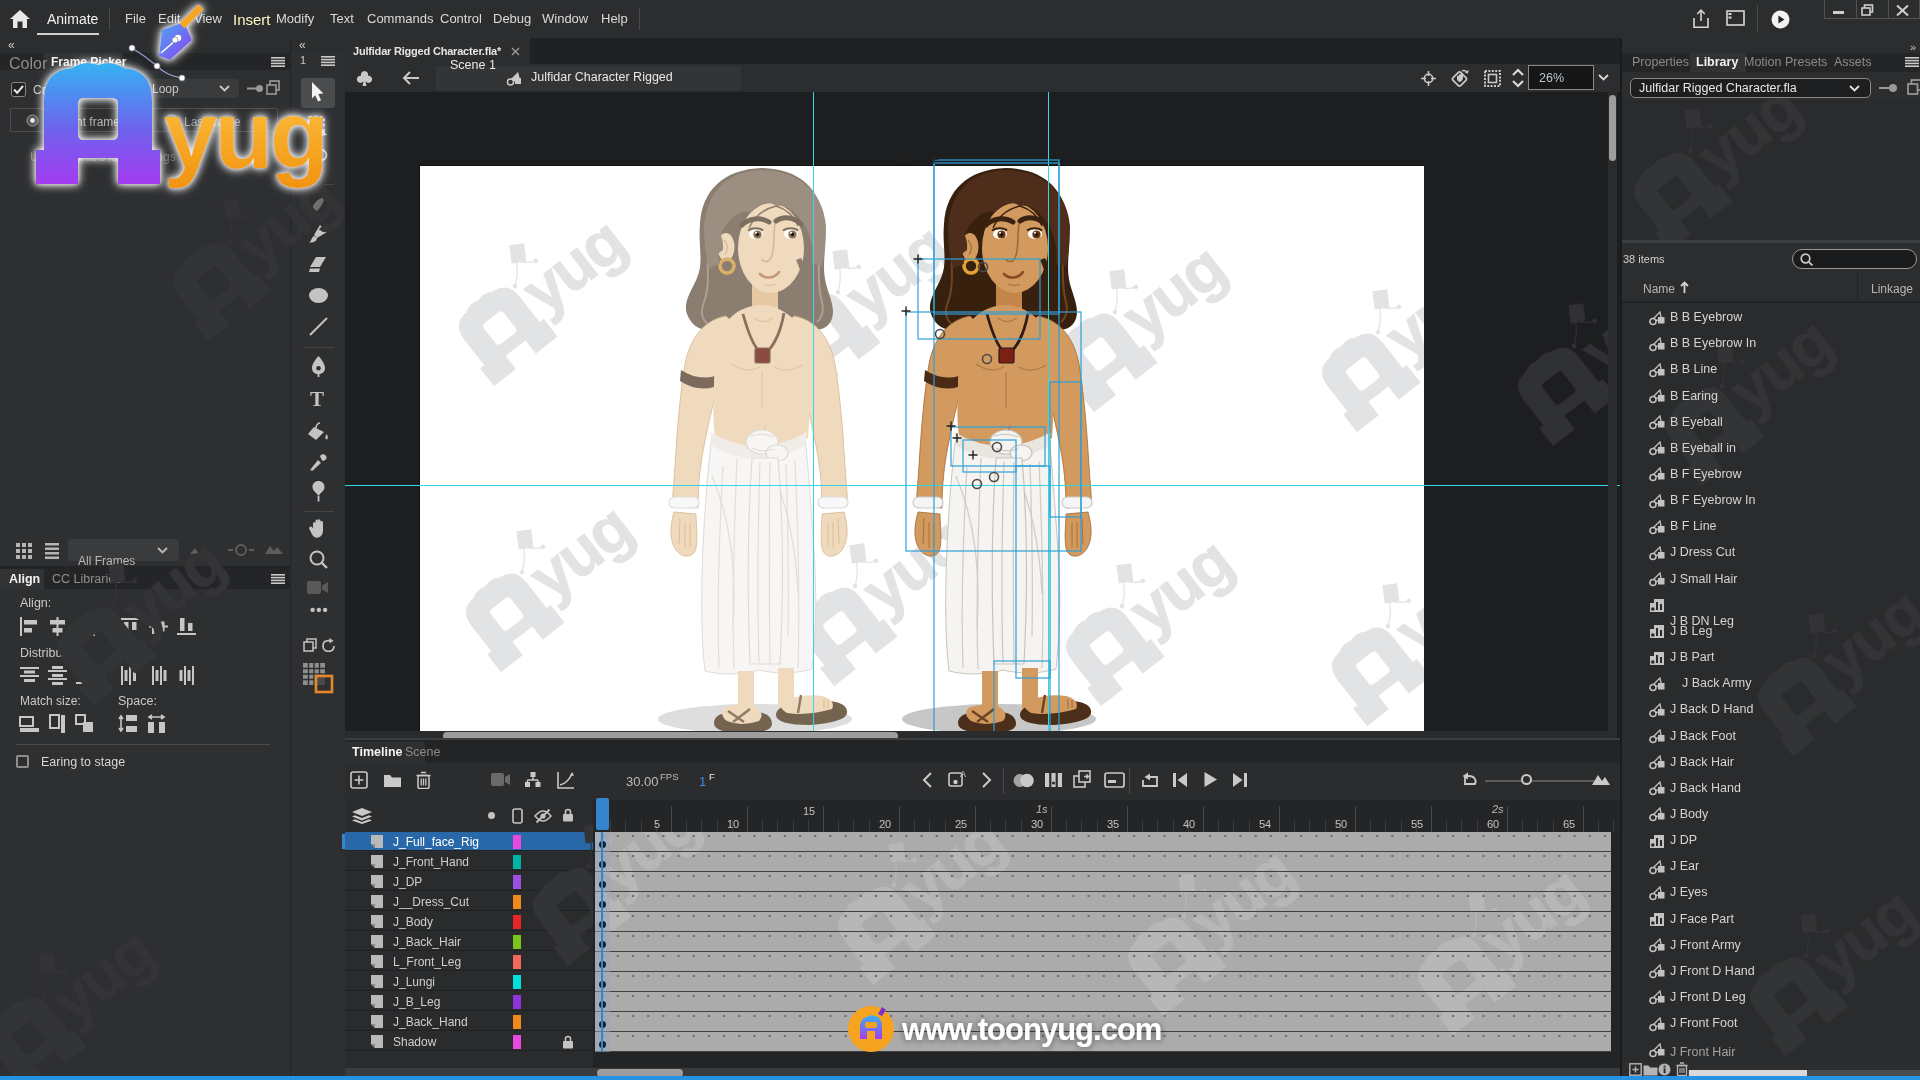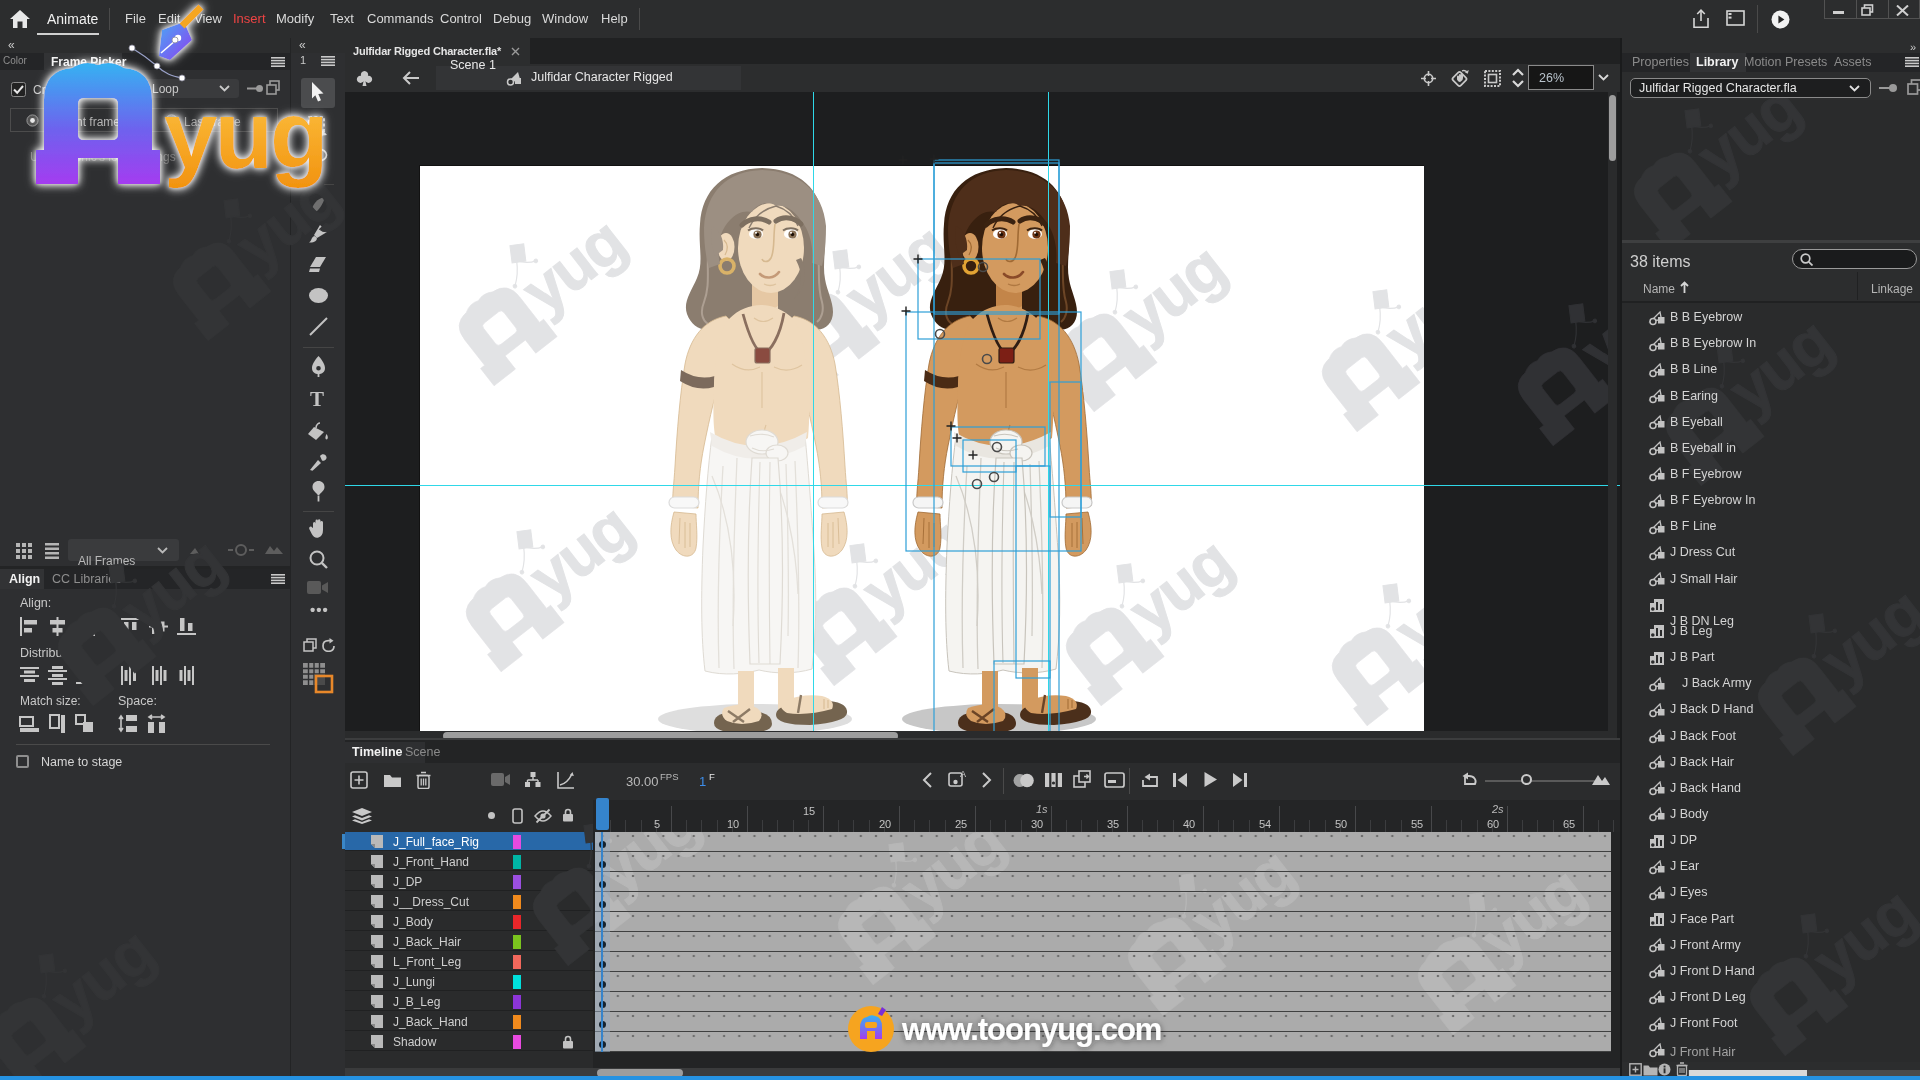--- a/index.html
+++ b/index.html
@@ -10,21 +10,21 @@
 <div class="abs" style="left:0;top:0;width:1920px;height:38px;background:#2c2d2e">
     <svg class="abs" style="left:9px;top:9px" width="22" height="20" viewBox="0 0 22 20">
       <path d="M11 1 L21 10 L18 10 L18 19 L13.5 19 L13.5 12.5 L8.5 12.5 L8.5 19 L4 19 L4 10 L1 10 Z" fill="#e8e8e8"></path>
     </svg>
     <div class="txt" style="left:47px;top:11px;font-size:14px;color:#f0f0f0">Animate</div>
     <div class="abs" style="left:37px;top:33px;width:62px;height:2px;background:#d0d0d0"></div>
     <div class="abs" style="left:109px;top:8px;width:1px;height:22px;background:#4a4a4a"></div>
     <div class="txt" style="left:125px;top:11px;font-size:13px;color:#dadada">File</div>
     <div class="txt" style="left:158px;top:11px;font-size:13px;color:#dadada">Edit</div>
     <div class="txt" style="left:194px;top:11px;font-size:13px;color:#dadada">View</div>
-    <div class="txt" style="left:233px;top:11px;font-size:13px;color:#ef4444">Insert</div>
+    <div class="txt" style="left:233px;top:11px;font-size:15px;color:#fef9c3">Insert</div>
     <div class="txt" style="left:276px;top:11px;font-size:13px;color:#dadada">Modify</div>
     <div class="txt" style="left:330px;top:11px;font-size:13px;color:#dadada">Text</div>
     <div class="txt" style="left:367px;top:11px;font-size:13px;color:#dadada">Commands</div>
     <div class="txt" style="left:440px;top:11px;font-size:13px;color:#dadada">Control</div>
     <div class="txt" style="left:493px;top:11px;font-size:13px;color:#dadada">Debug</div>
     <div class="txt" style="left:542px;top:11px;font-size:13px;color:#dadada">Window</div>
     <div class="txt" style="left:601px;top:11px;font-size:13px;color:#dadada">Help</div>
     <div class="abs" style="left:639px;top:8px;width:1px;height:22px;background:#4a4a4a"></div>
     <svg class="abs" style="left:1692px;top:9px" width="18" height="20" viewBox="0 0 18 20">
       <g stroke="#d6d6d6" stroke-width="1.6" fill="none">
@@ -53,21 +53,21 @@
     </svg>
     <svg class="abs" style="left:1896px;top:5px" width="13" height="11" viewBox="0 0 13 11">
       <path d="M1 0.5 L12 10.5 M12 0.5 L1 10.5" stroke="#cfcfcf" stroke-width="2"></path>
     </svg>
   </div>
 <div class="abs" style="left:0;top:38px;width:290px;height:1042px;background:#2e2f31">
     <div class="abs" style="left:0;top:0;width:290px;height:15px;background:#2c2d2e"></div>
     <div class="txt" style="left:8px;top:0px;font-size:12px;color:#c9c9c9;letter-spacing:-2px">«</div>
     <div class="abs" style="left:0;top:15px;width:290px;height:17px;background:#242527"></div>
     <div class="abs" style="left:44px;top:15px;width:78px;height:17px;background:#323335"></div>
-    <div class="txt" style="left:3px;top:17px;font-size:10px;color:#8e8e8e">Color</div>
+    <div class="txt" style="left:9px;top:17px;font-size:16px;color:#8e8e8e">Color</div>
     <div class="txt" style="left:51px;top:17px;font-size:12px;color:#f2f2f2;font-weight:bold">Frame Picker</div>
     <svg class="abs" style="left:271px;top:19px" width="14" height="10" viewBox="0 0 14 10">
       <g fill="#c9c9c9">
         <rect y="0" width="14" height="1.6"></rect>
         <rect y="2.8" width="14" height="1.6"></rect>
         <rect y="5.6" width="14" height="1.6"></rect>
         <rect y="8.4" width="14" height="1.6"></rect>
       </g>
     </svg>
     <svg class="abs" style="left:11px;top:44px" width="15" height="15" viewBox="0 0 15 15">
@@ -237,21 +237,21 @@
       <rect x="8" y="12" width="11" height="6" fill="#c6c6c6"></rect>
       <path d="M3 2 L3 17 M1 5 L3 2 L5 5 M1 14 L3 17 L5 14" stroke="#c6c6c6" stroke-width="1.6" fill="none"></path>
     </svg>
     <svg class="abs" style="left:147px;top:676px" width="21" height="19" viewBox="0 0 21 19">
       <rect x="1" y="8" width="6" height="11" fill="#c6c6c6"></rect>
       <rect x="12" y="8" width="6" height="11" fill="#c6c6c6"></rect>
       <path d="M2 3 L17 3 M5 1 L2 3 L5 5 M14 1 L17 3 L14 5" stroke="#c6c6c6" stroke-width="1.6" fill="none"></path>
     </svg>
     <div class="abs" style="left:16px;top:706px;width:254px;height:1px;background:#4a4a4a"></div>
     <div class="abs" style="left:16px;top:717px;width:13px;height:13px;border:2px solid #8e8e8e;border-radius:2px"></div>
-    <div class="txt" style="left:41px;top:717px;font-size:12.5px;color:#d5d5d5">Name to stage</div>
+    <div class="txt" style="left:41px;top:717px;font-size:12.5px;color:#d5d5d5">Earing to stage</div>
   </div>
 <div class="abs" style="left:290px;top:38px;width:55px;height:1042px;background:#2e2f31;border-left:1px solid #232425">
     <div class="abs" style="left:0;top:0;width:55px;height:15px;background:#2c2d2e"></div>
     <div class="txt" style="left:8px;top:0px;font-size:12px;color:#c9c9c9;letter-spacing:-2px">«</div>
     <div class="txt" style="left:9px;top:16px;font-size:11px;color:#c9c9c9">1</div>
     <svg class="abs" style="left:30px;top:18px" width="14" height="10" viewBox="0 0 14 10">
       <g fill="#c9c9c9">
         <rect y="0" width="14" height="1.6"></rect>
         <rect y="2.8" width="14" height="1.6"></rect>
         <rect y="5.6" width="14" height="1.6"></rect>
@@ -947,21 +947,21 @@
     <svg class="abs" style="left:257px;top:45px" width="19" height="10" viewBox="0 0 19 10">
       <path d="M0 5 L11 5" stroke="#9a9a9a" stroke-width="2"></path>
       <circle cx="14" cy="5" r="4" fill="#9a9a9a"></circle>
     </svg>
     <svg class="abs" style="left:285px;top:41px" width="15" height="16" viewBox="0 0 15 16">
       <rect x="4.5" y="1" width="9.5" height="10" fill="none" stroke="#9a9a9a" stroke-width="1.7"></rect>
       <rect x="1" y="5" width="9.5" height="10" fill="#2c2d2e" stroke="#9a9a9a" stroke-width="1.7"></rect>
     </svg>
     <div class="abs" style="left:0;top:62px;width:300px;height:140px;background:#2a2b2c"></div>
     <div class="abs" style="left:0;top:202px;width:300px;height:3px;background:#3e3f40"></div>
-    <div class="txt" style="left:8px;top:215px;font-size:16px;color:#cfcfcf">38 items</div>
+    <div class="txt" style="left:1px;top:215px;font-size:11px;color:#cfcfcf">38 items</div>
     <div class="abs" style="left:170px;top:211px;width:125px;height:20px;background:#1a1b1c;border:1px solid #9a9a9a;border-radius:10px"></div>
     <svg class="abs" style="left:178px;top:215px" width="13" height="13" viewBox="0 0 13 13">
       <circle cx="5.5" cy="5.5" r="4.3" fill="none" stroke="#c9c9c9" stroke-width="1.7"></circle>
       <path d="M8.8 8.8 L12.5 12.5" stroke="#c9c9c9" stroke-width="1.8"></path>
     </svg>
     <div class="txt" style="left:21px;top:244px;font-size:12px;color:#b5b5b5">Name</div>
     <svg class="abs" style="left:58px;top:243px" width="9" height="13" viewBox="0 0 9 13">
       <path d="M4.5 12 L4.5 2 M1 5 L4.5 1.5 L8 5" stroke="#d5d5d5" stroke-width="1.8" fill="none"></path>
     </svg>
     <div class="abs" style="left:235px;top:234px;width:1px;height:28px;background:#202122"></div>

